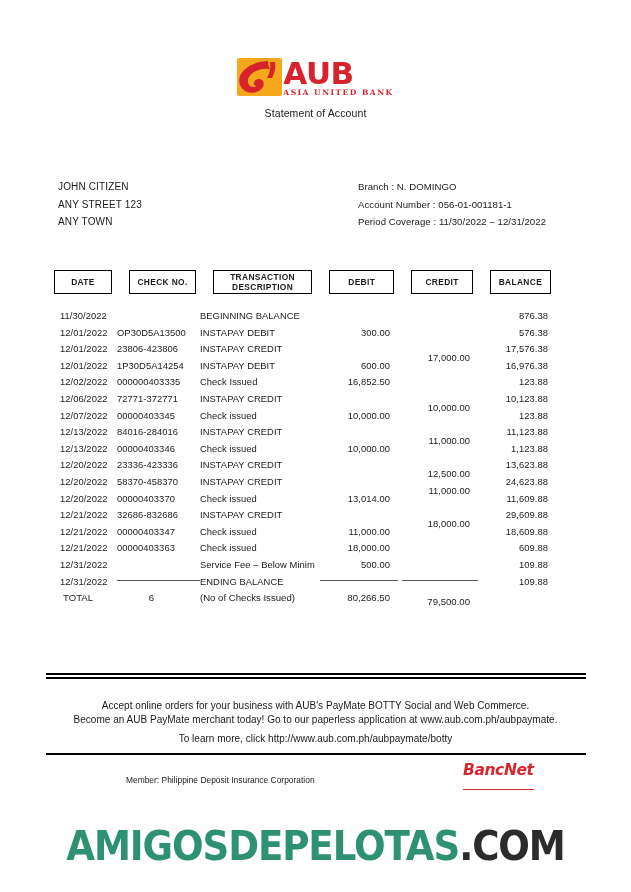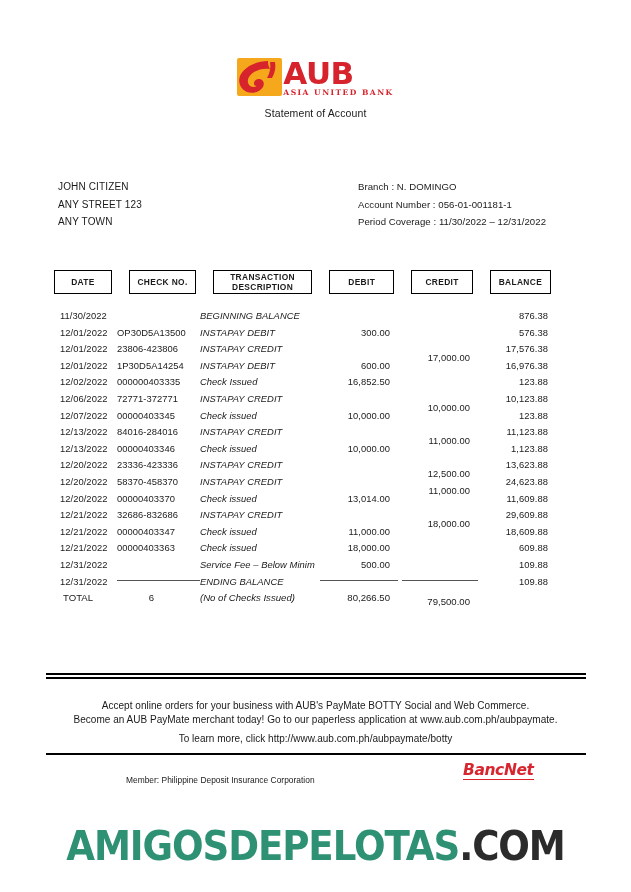--- a/index.html
+++ b/index.html
@@ -139,21 +139,21 @@
     letter-spacing: 0.05px;
   }
   .row {
     display: flex;
     height: 16.6px;
     align-items: flex-start;
     white-space: nowrap;
   }
   .c-date    { width: 63px; text-align: left;  padding-left: 6px; box-sizing: border-box; }
   .c-check   { width: 83px; text-align: left;  box-sizing: border-box; }
-  .c-desc    { width: 120px; text-align: left; overflow: hidden; box-sizing: border-box; font-style: italic; }
+  .c-desc    { width: 120px; text-align: left; overflow: hidden; box-sizing: border-box; }
   .c-debit   { width: 78px; text-align: right; padding-right: 8px; box-sizing: border-box; }
   .c-credit  { width: 78px; text-align: right; padding-right: 6px; box-sizing: border-box; margin-top: 9px; }
   .c-balance { width: 75px; text-align: right; padding-right: 3px; box-sizing: border-box; }
 
   
   .total-rules {
     position: absolute;
     left: 54px;
     top: 580px;
     width: 497px;
@@ -237,21 +237,21 @@
     position: absolute;
     left: 463px;
     top: 762px;
     font-family: "DejaVu Sans", sans-serif;
     font-style: italic;
     font-weight: bold;
     font-size: 15.5px;
     letter-spacing: -0.4px;
     color: #d8262e;
     border-bottom: 1.6px solid #d8262e;
-    padding-bottom: 1px;
+    padding-bottom: 11px;
     line-height: 16px;
   }
 
   
   .watermark {
     position: absolute;
     left: 0;
     top: 824px;
     width: 631px;
     text-align: center;

